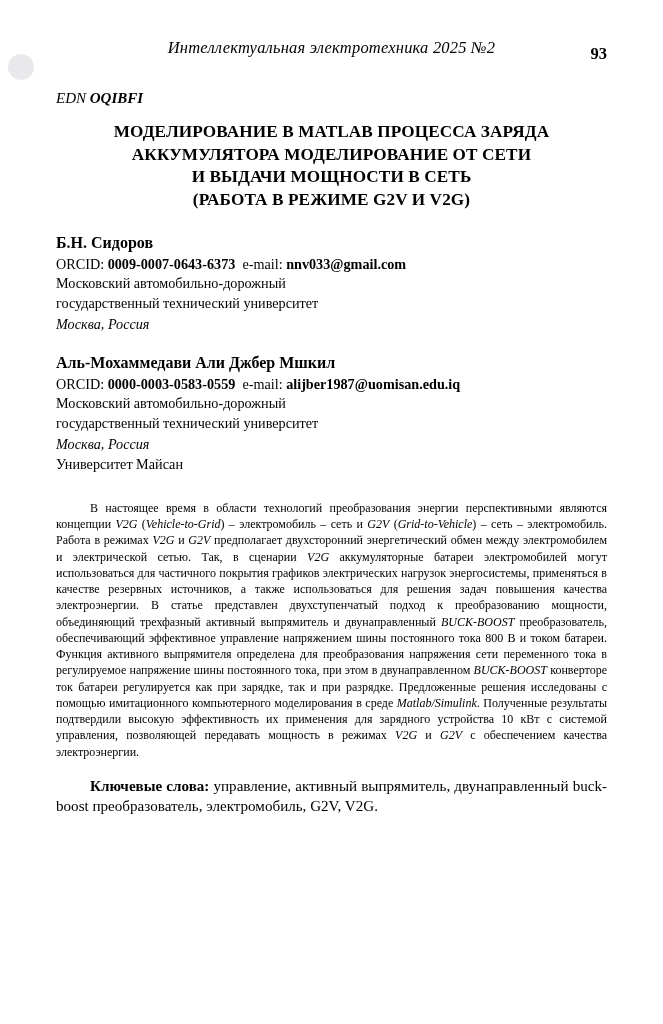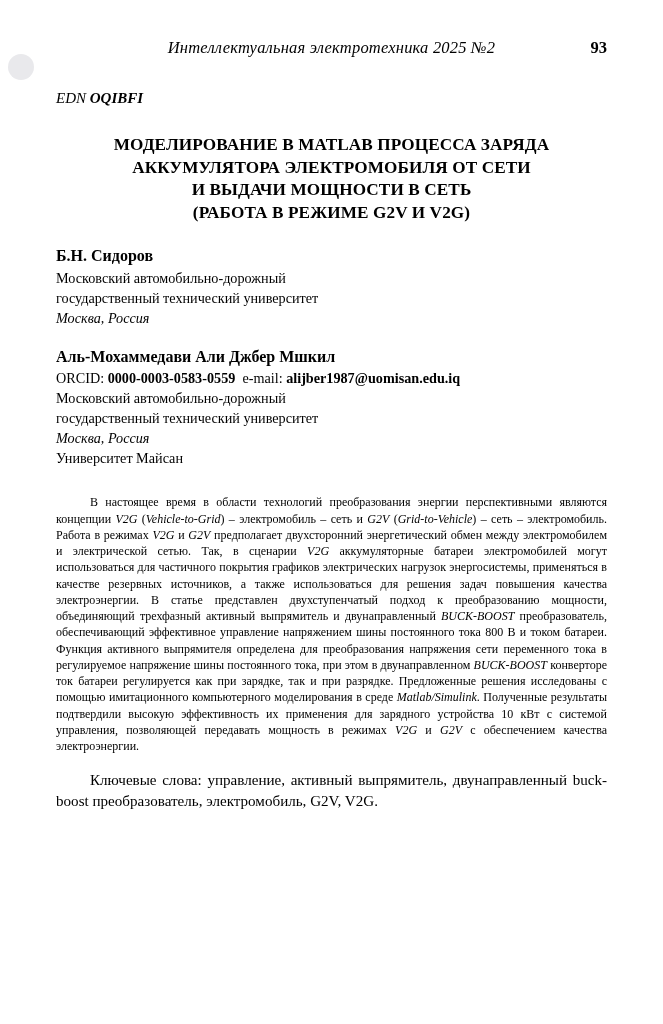--- a/index.html
+++ b/index.html
@@ -40,21 +40,21 @@
     height: 26px;
   }
   .journal-title {
     font-style: italic;
     font-size: 16.5px;
     letter-spacing: 0.2px;
   }
   .page-number {
     position: absolute;
     right: 0;
-    top: 0;
+    top: 6px;
     font-size: 16.5px;
     font-weight: bold;
   }
   .udc-row {
     display: flex;
     justify-content: space-between;
     align-items: baseline;
     margin-top: 26px;
     font-size: 15px;
   }
@@ -66,21 +66,21 @@
     font-style: italic;
   }
   .edn b {
     font-weight: bold;
   }
   .article-title {
     text-align: center;
     font-weight: bold;
     font-size: 17.2px;
     line-height: 1.32;
-    margin-top: 27px;
+    margin-top: 14px;
     letter-spacing: 0.1px;
   }
   .article-title .line {
     display: block;
   }
   .author-block {
     text-align: left;
     margin-top: 22px;
   }
   .author-block.second {
@@ -125,21 +125,21 @@
     hyphens: manual;
   }
   .keywords {
     margin-top: 16px;
     text-align: justify;
     font-size: 15.1px;
     line-height: 1.355;
     text-indent: 34px;
   }
   .keywords b {
-    font-weight: normal;
+    font-weight: bold;
   }
   i { font-style: italic; }
 </style>
 </head>
 <body>
 
 <div class="page">
 
   <div class="corner-mark"></div>
 
@@ -150,27 +150,33 @@
 
   <div class="udc-row">
     <span class="edn">
       <span>EDN</span>
       <b>OQIBFI</b>
     </span>
   </div>
 
   <div class="article-title">
     <span class="line">МОДЕЛИРОВАНИЕ В MATLAB ПРОЦЕССА ЗАРЯДА</span>
-    <span class="line">АККУМУЛЯТОРА ЭЛЕКТРОМОБИЛЯ ОТ СЕТИ</span>
+    <span class="line">АККУМУЛЯТОРА МОДЕЛИРОВАНИЕ ОТ СЕТИ</span>
     <span class="line">И ВЫДАЧИ МОЩНОСТИ В СЕТЬ</span>
     <span class="line">(РАБОТА В РЕЖИМЕ G2V И V2G)</span>
   </div>
 
   <div class="author-block">
     <div class="author-name">Б.Н. Сидоров</div>
+    <div class="orcid-line">
+      <span class="orcid-label">ORCID:</span>
+      <span class="orcid-id">0009-0007-0643-6373</span>
+      &nbsp;<span class="email-label">e-mail:</span>
+      <span class="email-value">nnv033@gmail.com</span>
+    </div>
     <div class="affil">Московский автомобильно-дорожный</div>
     <div class="affil">государственный технический университет</div>
     <div class="affil-italic">Москва, Россия</div>
   </div>
 
   <div class="author-block second">
     <div class="author-name">Аль-Мохаммедави Али Джбер Мшкил</div>
     <div class="orcid-line">
       <span class="orcid-label">ORCID:</span>
       <span class="orcid-id">0000-0003-0583-0559</span>

